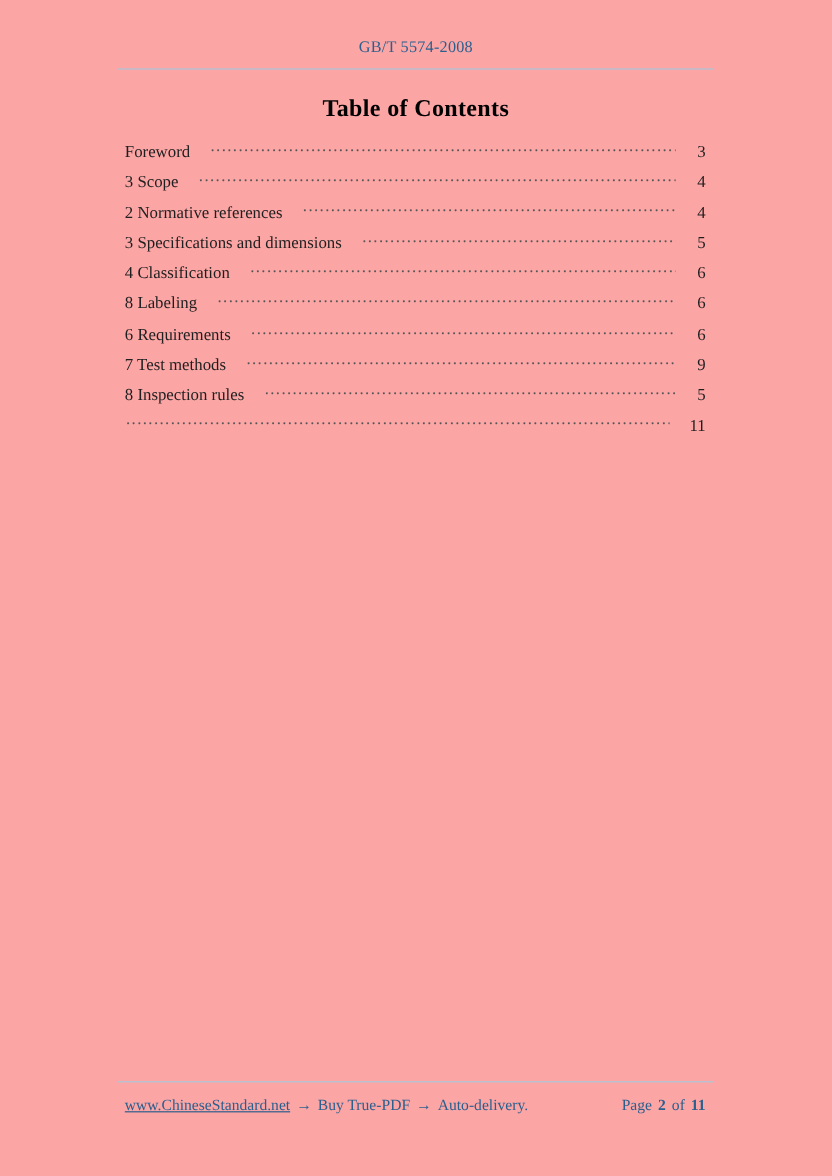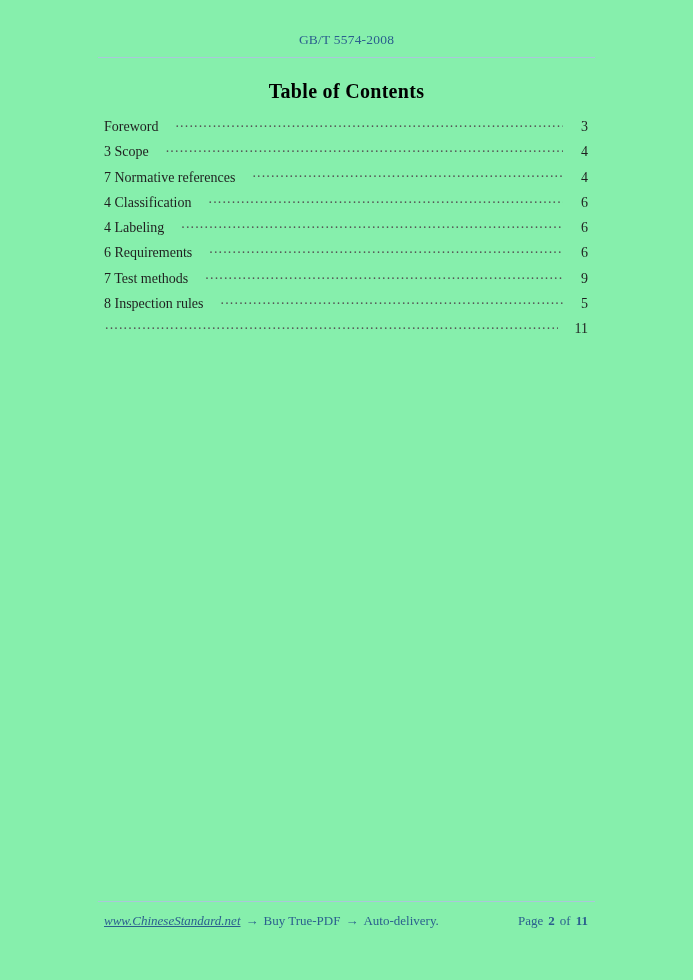--- a/index.html
+++ b/index.html
@@ -8,21 +8,21 @@
     background: #ffffff;
   }
   body {
     font-family: "Liberation Serif", "DejaVu Serif", serif;
     color: #1a1a1a;
   }
   .page {
     position: relative;
     width: 693px;
     height: 980px;
-    background: #86efac;
+    background: #fca5a5;
     overflow: hidden;
     box-sizing: border-box;
   }
 
   
   .header {
     position: absolute;
     left: 0;
     top: 30px;
     width: 693px;
@@ -122,21 +122,20 @@
     white-space: nowrap;
   }
   .footer-left {
     display: flex;
     align-items: baseline;
     gap: 4px;
   }
   .footer-link {
     text-decoration: underline;
     color: #2b5f8e;
-    font-style: italic;
   }
   .arrow-icon {
     font-weight: bold;
     font-size: 13px;
     color: #2b5f8e;
     padding: 0 1px;
   }
   .footer-right {
     display: flex;
     align-items: baseline;
@@ -167,34 +166,39 @@
       <span class="toc-page">3</span>
     </div>
 
     <div class="toc-entry">
       <span class="toc-label">3 Scope</span>
       <span class="toc-leader"></span>
       <span class="toc-page">4</span>
     </div>
 
     <div class="toc-entry">
-      <span class="toc-label">7 Normative references</span>
+      <span class="toc-label">2 Normative references</span>
       <span class="toc-leader"></span>
       <span class="toc-page">4</span>
     </div>
 
+    <div class="toc-entry">
+      <span class="toc-label">3 Specifications and dimensions</span>
+      <span class="toc-leader"></span>
+      <span class="toc-page">5</span>
+    </div>
 
     <div class="toc-entry">
       <span class="toc-label">4 Classification</span>
       <span class="toc-leader"></span>
       <span class="toc-page">6</span>
     </div>
 
     <div class="toc-entry">
-      <span class="toc-label">4 Labeling</span>
+      <span class="toc-label">8 Labeling</span>
       <span class="toc-leader"></span>
       <span class="toc-page">6</span>
     </div>
 
     <div class="toc-entry">
       <span class="toc-label">6 Requirements</span>
       <span class="toc-leader"></span>
       <span class="toc-page">6</span>
     </div>
 

